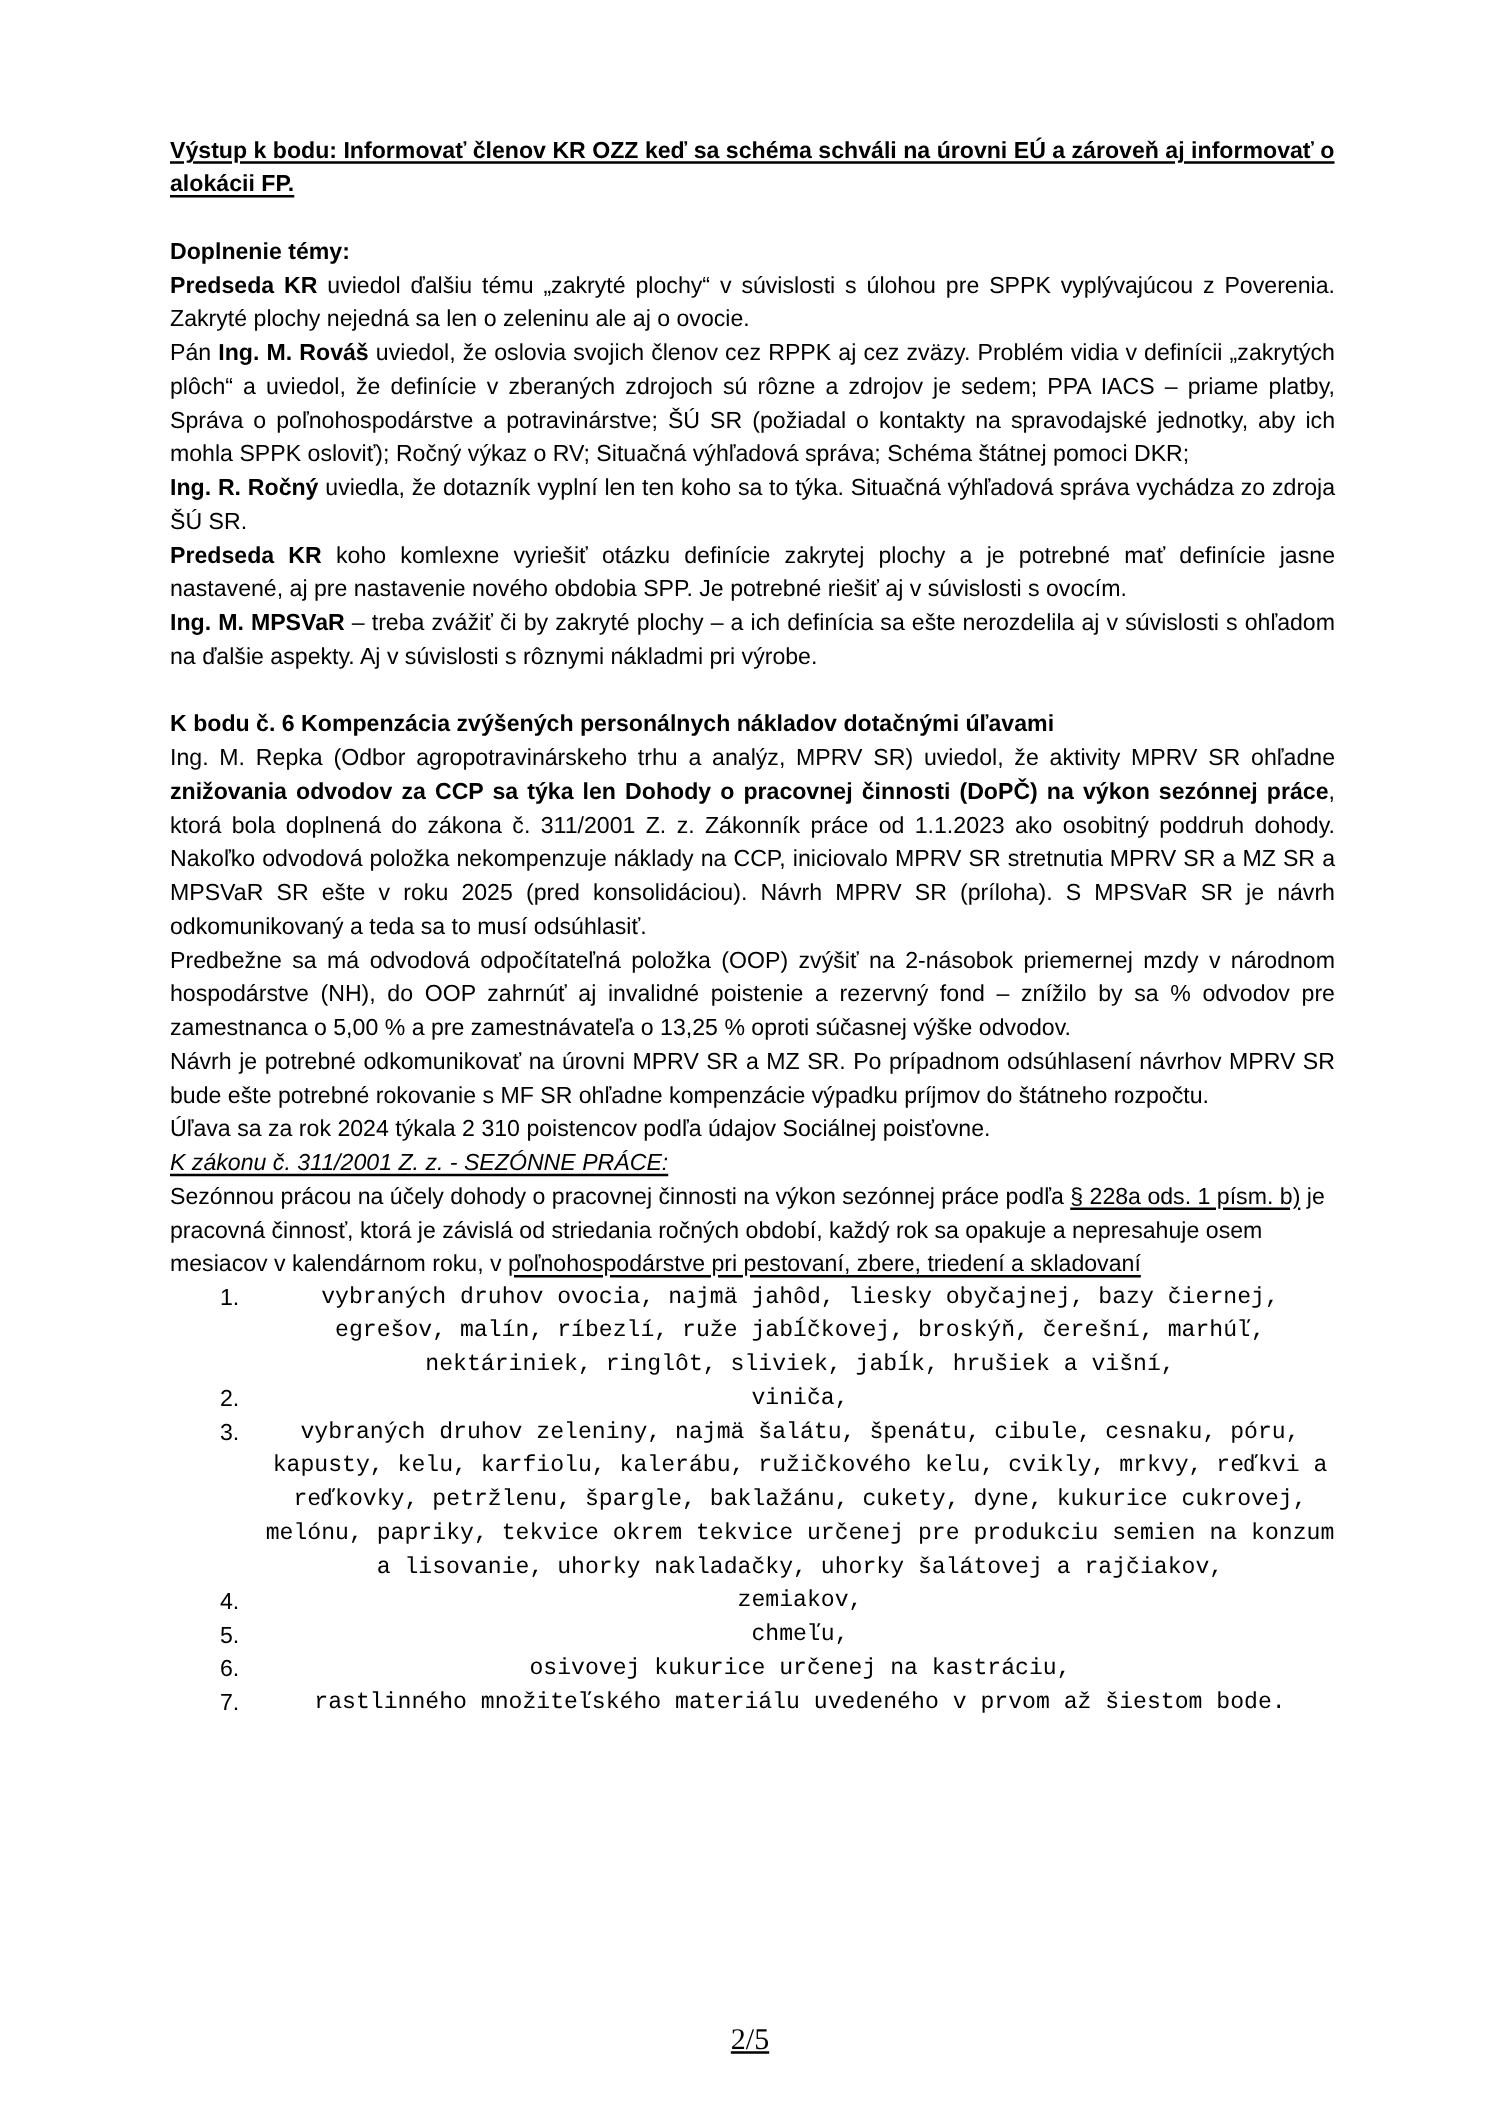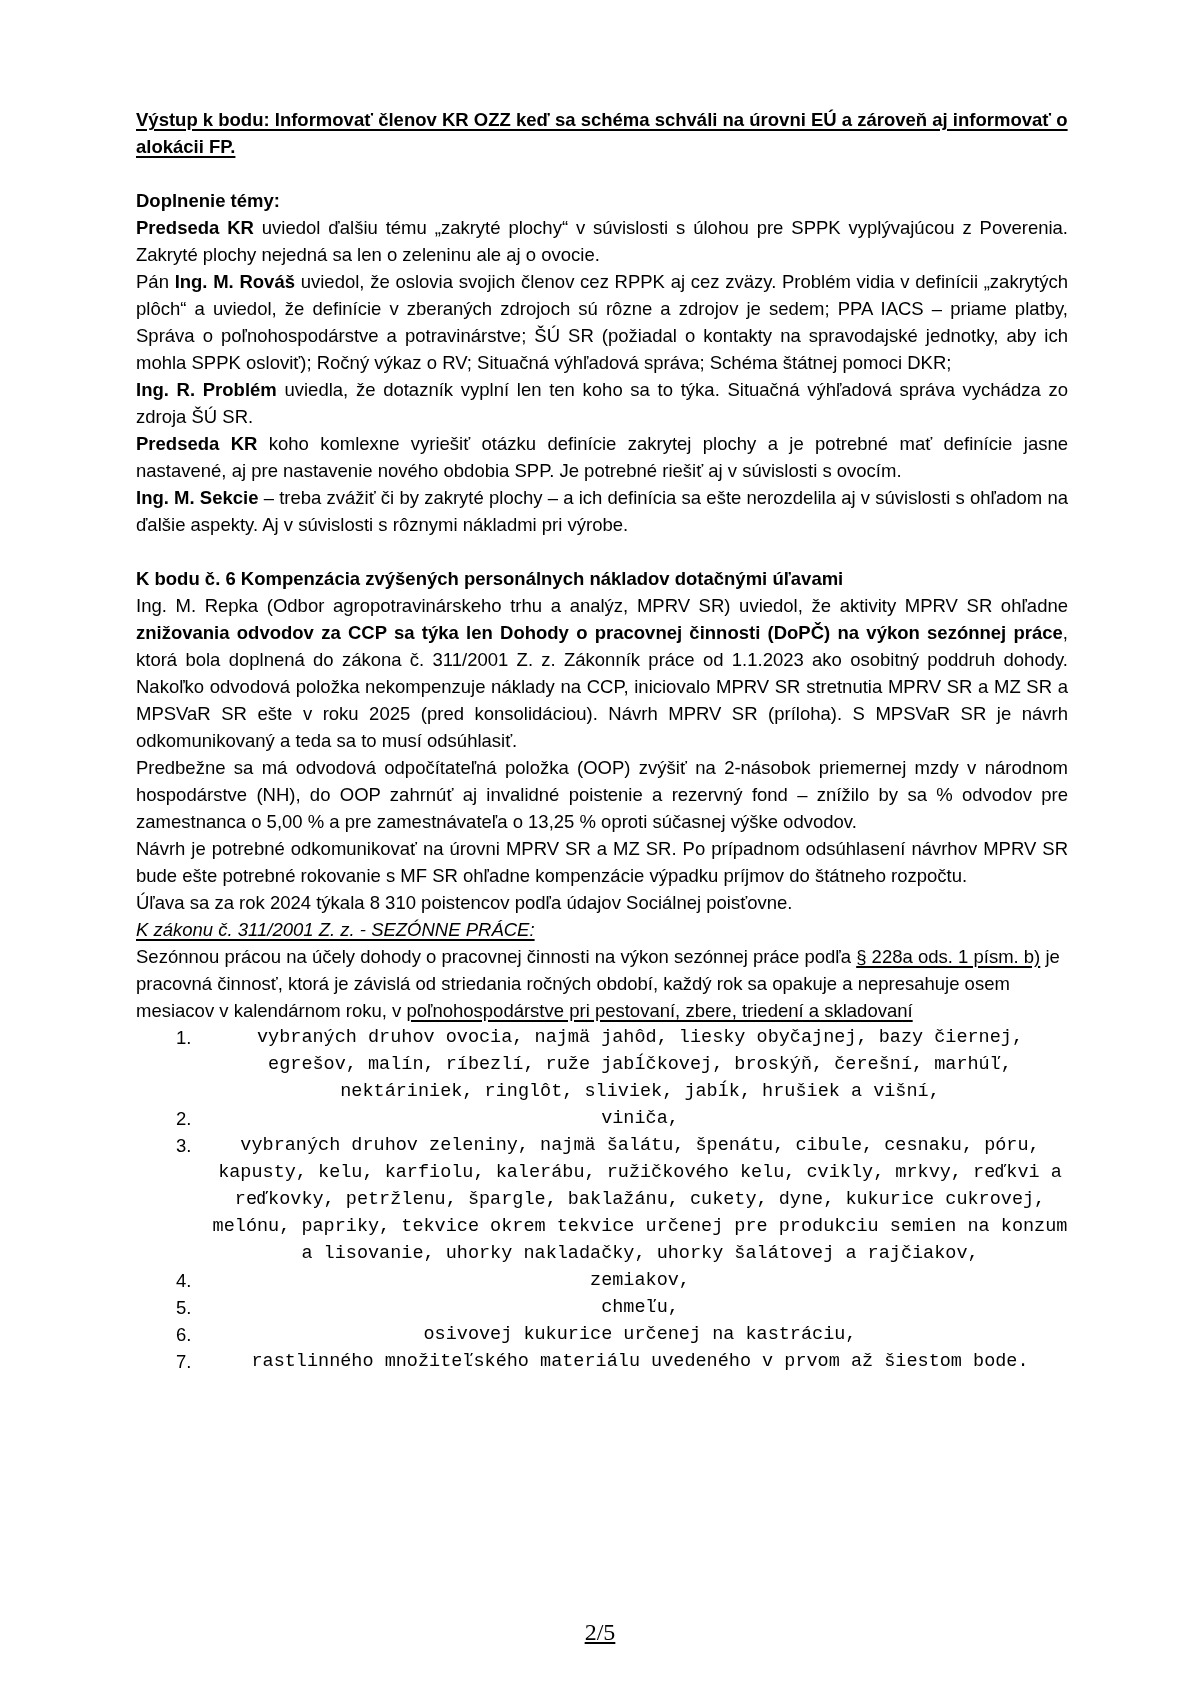--- a/index.html
+++ b/index.html
@@ -63,29 +63,29 @@
 </head>
 <body>
 
 <div class="page">
   <div class="doc-body">
       <p class="para" style="text-align: left;"><span class="run-b run-u">Výstup k bodu: Informovať členov KR OZZ keď sa schéma schváli na úrovni EÚ a zároveň aj informovať o alokácii FP.</span></p>
       <div class="spacer"></div>
       <p class="para" style="text-align: left;"><span class="run-b">Doplnenie témy:</span></p>
       <p class="para" style="text-align: justify;"><span class="run-b">Predseda KR </span><span>uviedol ďalšiu tému „zakryté plochy“ v súvislosti s úlohou pre SPPK vyplývajúcou z Poverenia. Zakryté plochy nejedná sa len o zeleninu ale aj o ovocie.</span></p>
       <p class="para" style="text-align: justify;"><span>Pán </span><span class="run-b">Ing. M. Rováš </span><span>uviedol, že oslovia svojich členov cez RPPK aj cez zväzy. Problém vidia v definícii „zakrytých plôch“ a uviedol, že definície v zberaných zdrojoch sú rôzne a zdrojov je sedem; PPA IACS – priame platby, Správa o poľnohospodárstve a potravinárstve; ŠÚ SR (požiadal o kontakty na spravodajské jednotky, aby ich mohla SPPK osloviť); Ročný výkaz o RV; Situačná výhľadová správa; Schéma štátnej pomoci DKR;</span></p>
-      <p class="para" style="text-align: justify;"><span class="run-b">Ing. R. Problém </span><span>uviedla, že dotazník vyplní len ten koho sa to týka. Situačná výhľadová správa vychádza zo zdroja ŠÚ SR.</span></p>
+      <p class="para" style="text-align: justify;"><span class="run-b">Ing. R. Ročný </span><span>uviedla, že dotazník vyplní len ten koho sa to týka. Situačná výhľadová správa vychádza zo zdroja ŠÚ SR.</span></p>
       <p class="para" style="text-align: justify;"><span class="run-b">Predseda KR </span><span>koho komlexne vyriešiť otázku definície zakrytej plochy a je potrebné mať definície jasne nastavené, aj pre nastavenie nového obdobia SPP. Je potrebné riešiť aj v súvislosti s ovocím.</span></p>
-      <p class="para" style="text-align: justify;"><span class="run-b">Ing. M. Sekcie </span><span>– treba zvážiť či by zakryté plochy – a ich definícia sa ešte nerozdelila aj v súvislosti s ohľadom na ďalšie aspekty. Aj v súvislosti s rôznymi nákladmi pri výrobe.</span></p>
+      <p class="para" style="text-align: justify;"><span class="run-b">Ing. M. MPSVaR </span><span>– treba zvážiť či by zakryté plochy – a ich definícia sa ešte nerozdelila aj v súvislosti s ohľadom na ďalšie aspekty. Aj v súvislosti s rôznymi nákladmi pri výrobe.</span></p>
       <div class="spacer"></div>
       <p class="para" style="text-align: left;"><span class="run-b">K bodu č. 6 Kompenzácia zvýšených personálnych nákladov dotačnými úľavami</span></p>
       <p class="para" style="text-align: justify;"><span>Ing. M. Repka (Odbor agropotravinárskeho trhu a analýz, MPRV SR) uviedol, že aktivity MPRV SR ohľadne </span><span class="run-b">znižovania odvodov za CCP sa týka len Dohody o pracovnej činnosti (DoPČ) na výkon sezónnej práce</span><span>, ktorá bola doplnená do zákona č. 311/2001 Z. z. Zákonník práce od 1.1.2023 ako osobitný poddruh dohody. Nakoľko odvodová položka nekompenzuje náklady na CCP, iniciovalo MPRV SR stretnutia MPRV SR a MZ SR a MPSVaR SR ešte v roku 2025 (pred konsolidáciou). Návrh MPRV SR (príloha). S MPSVaR SR je návrh odkomunikovaný a teda sa to musí odsúhlasiť.</span></p>
       <p class="para" style="text-align: justify;"><span>Predbežne sa má odvodová odpočítateľná položka (OOP) zvýšiť na 2-násobok priemernej mzdy v národnom hospodárstve (NH), do OOP zahrnúť aj invalidné poistenie a rezervný fond – znížilo by sa % odvodov pre zamestnanca o 5,00 % a pre zamestnávateľa o 13,25 % oproti súčasnej výške odvodov.</span></p>
       <p class="para" style="text-align: justify;"><span>Návrh je potrebné odkomunikovať na úrovni MPRV SR a MZ SR. Po prípadnom odsúhlasení návrhov MPRV SR bude ešte potrebné rokovanie s MF SR ohľadne kompenzácie výpadku príjmov do štátneho rozpočtu.</span></p>
-      <p class="para" style="text-align: justify;"><span>Úľava sa za rok 2024 týkala 8 310 poistencov podľa údajov Sociálnej poisťovne.</span></p>
+      <p class="para" style="text-align: justify;"><span>Úľava sa za rok 2024 týkala 2 310 poistencov podľa údajov Sociálnej poisťovne.</span></p>
       <p class="para" style="text-align: left; font-style: italic;"><span class="run-u">K zákonu č. 311/2001 Z. z. - SEZÓNNE PRÁCE:</span></p>
       <p class="para" style="text-align: left;"><span>Sezónnou prácou na účely dohody o pracovnej činnosti na výkon sezónnej práce podľa </span><span class="run-u">§ 228a ods. 1 písm. b)</span><span> je pracovná činnosť, ktorá je závislá od striedania ročných období, každý rok sa opakuje a nepresahuje osem mesiacov v kalendárnom roku, v </span><span class="run-u">poľnohospodárstve pri pestovaní, zbere, triedení a skladovaní</span></p>
       <div class="list">
         <div class="list-item">
           <span class="num">1.</span>
           <span class="txt">vybraných druhov ovocia, najmä jahôd, liesky obyčajnej, bazy čiernej, egrešov, malín, ríbezlí, ruže jabĺčkovej, broskýň, čerešní, marhúľ, nektáriniek, ringlôt, sliviek, jabĺk, hrušiek a višní,</span>
         </div>
         <div class="list-item">
           <span class="num">2.</span>
           <span class="txt">viniča,</span>

